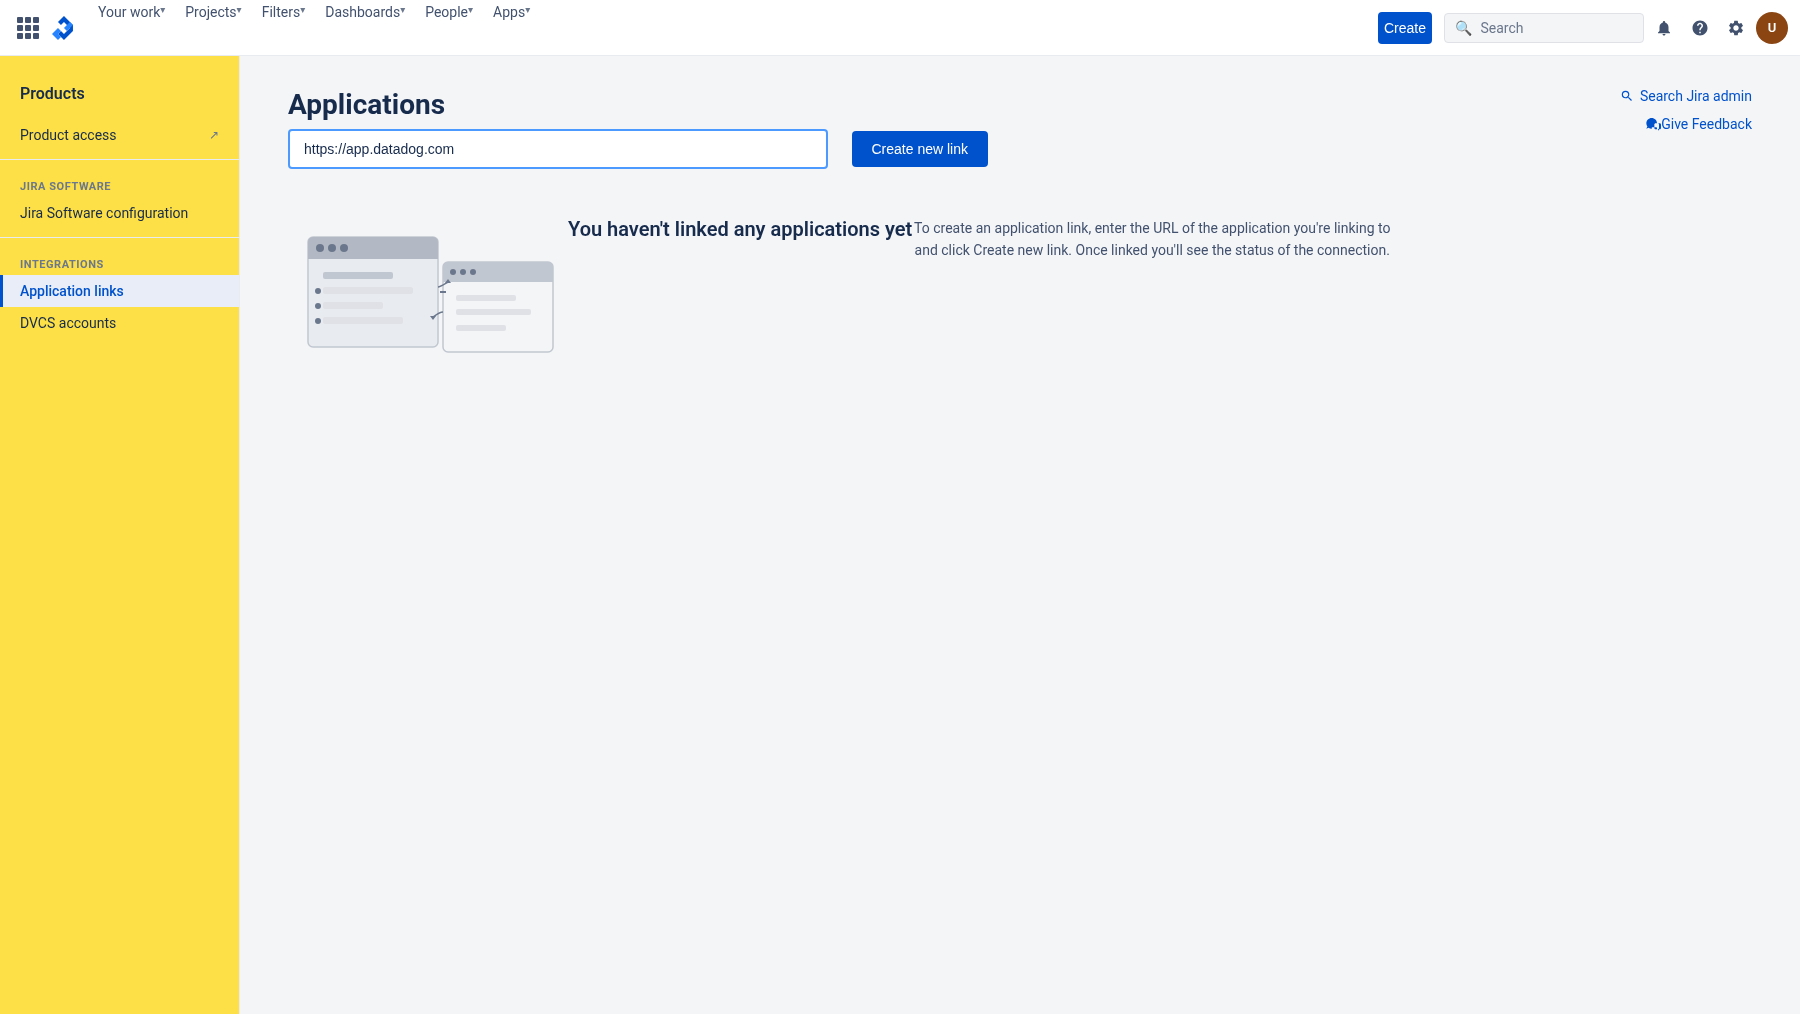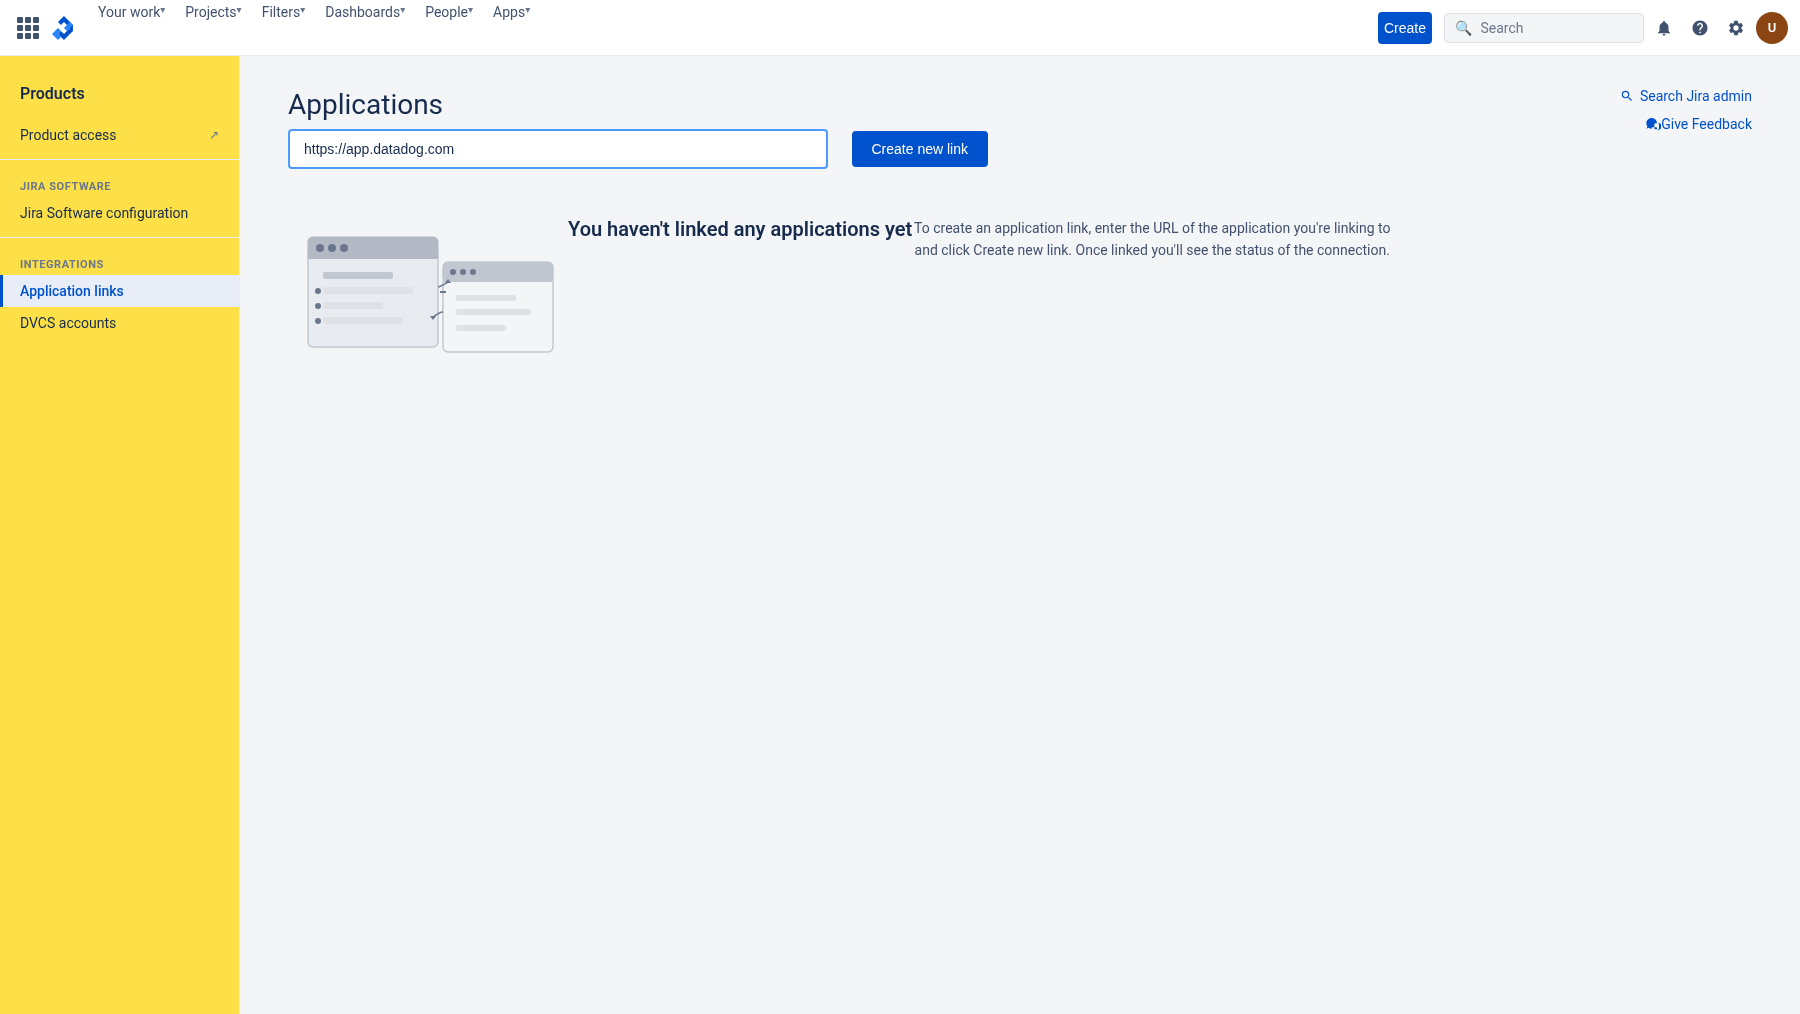--- a/index.html
+++ b/index.html
@@ -159,21 +159,21 @@
     
     .content {
       flex: 1;
       padding: 32px 48px;
       background: #f4f5f7;
       min-height: calc(100vh - 56px);
       position: relative;
     }
     .page-title {
       font-size: 28px;
-      font-weight: 400;
+      font-weight: 700;
       color: #172b4d;
       margin-bottom: 8px;
     }
     .page-subtitle {
       font-size: 22px;
       font-weight: 500;
       color: #172b4d;
       margin-bottom: 32px;
     }
     .top-right-actions {

